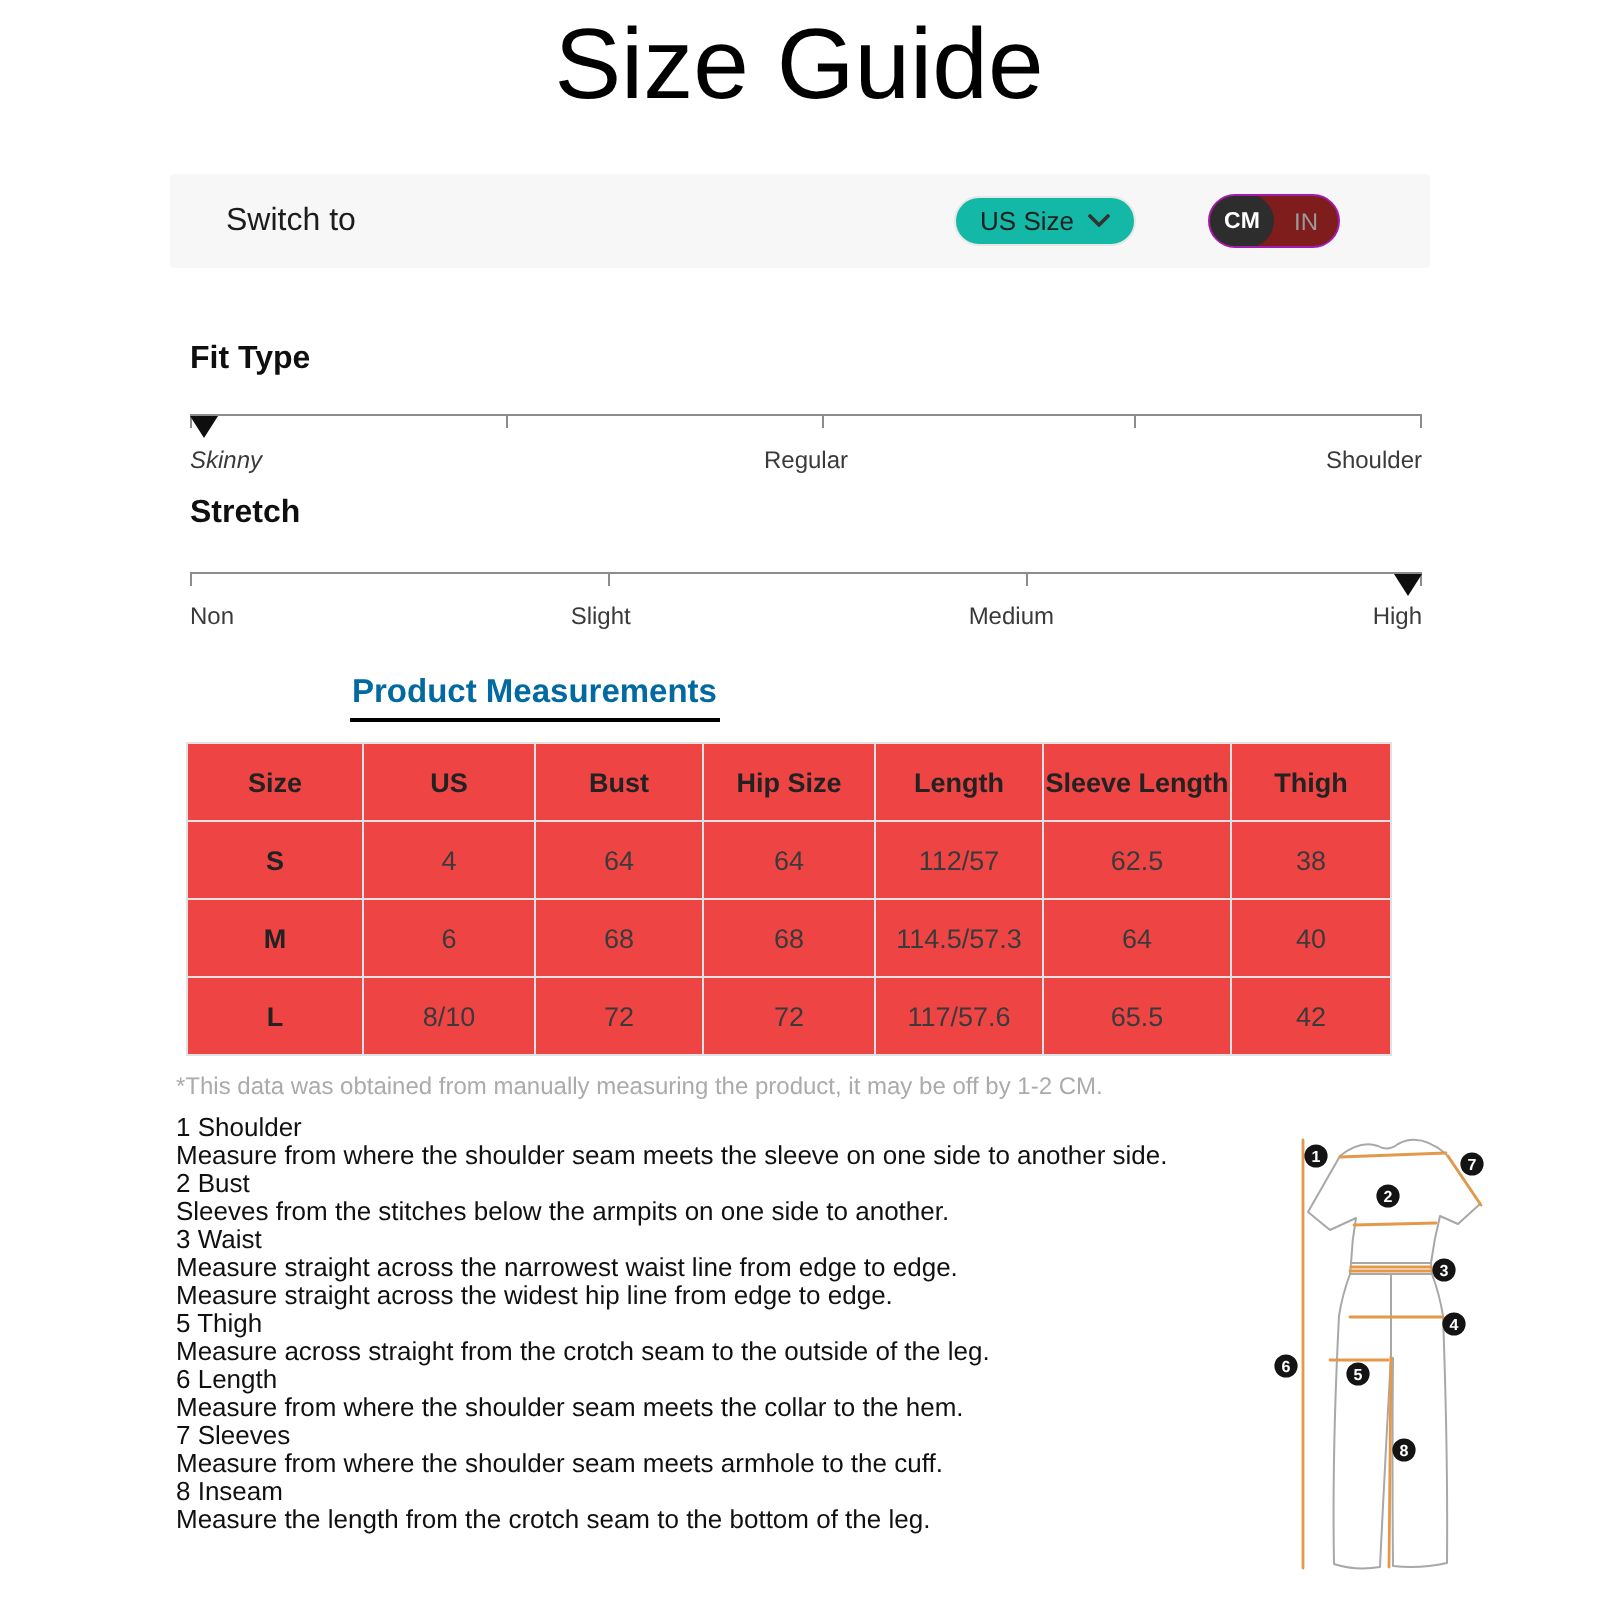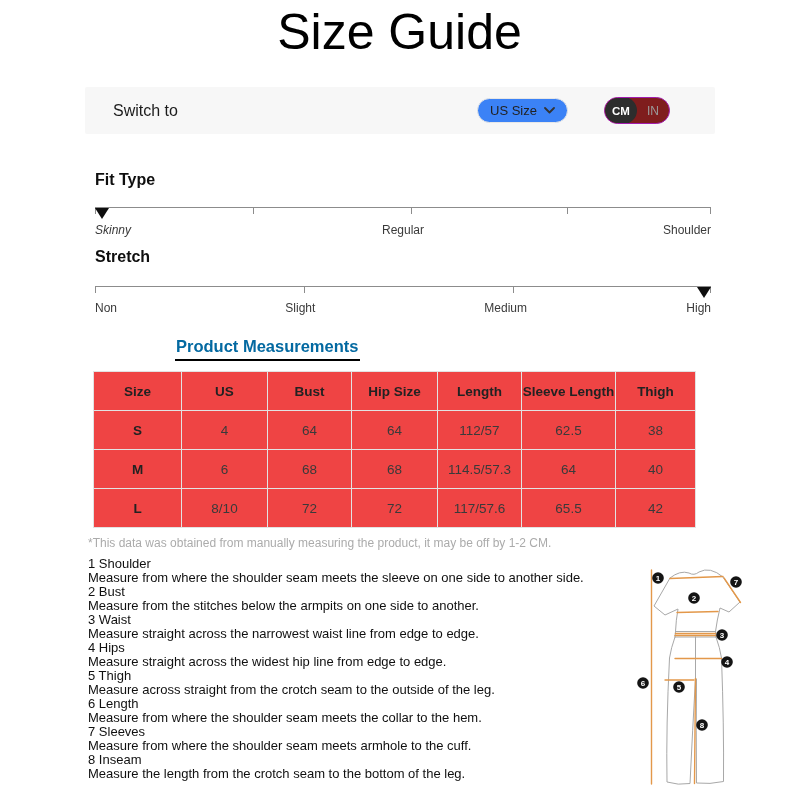--- a/index.html
+++ b/index.html
@@ -14,21 +14,21 @@
   
   .switch-bar{
     position:absolute;top:87px;left:85px;width:630px;height:47px;
     background:#f7f7f7;border-radius:2px;box-sizing:border-box;
     display:flex;align-items:center;justify-content:space-between;
     padding:0 45px 0 28px;
   }
   .switch-label{font-size:16px;color:#1c1c1c;}
   .bar-controls{display:flex;align-items:center;gap:21px;}
   .size-dropdown{
-    display:flex;align-items:center;gap:7px;background:#3b82f6;
+    display:flex;align-items:center;gap:7px;background:#14b8a6;
     border:1px solid #e7e7e7;border-radius:14px;padding:4px 12px;
     font-size:13px;color:#222;cursor:pointer;font-family:inherit;height:25px;box-sizing:border-box;
   }
   .unit-toggle{
     display:flex;align-items:center;background:#7f1d1d;border:1px solid #a21caf;
     border-radius:14px;height:27px;box-sizing:border-box;overflow:hidden;margin-left:15px;
   }
   .unit-cm{
     background:#2d2d2d;color:#fff;font-weight:bold;font-size:11.5px;
     height:27px;min-width:32px;border-radius:14px;display:flex;
@@ -184,24 +184,23 @@
       </tr>
     </tbody>
   </table>
 
 <p class="footnote">*This data was obtained from manually measuring the product, it may be off by 1-2 CM.</p>
 
 <div class="guide-list" id="guide-list">
     <div class="g-line">1 Shoulder</div>
     <div class="g-line">Measure from where the shoulder seam meets the sleeve on one side to another side.</div>
     <div class="g-line">2 Bust</div>
-    <div class="g-line">Measure from the stitches below the armpits on one side to another.</div>
+    <div class="g-line">Sleeves from the stitches below the armpits on one side to another.</div>
     <div class="g-line">3 Waist</div>
     <div class="g-line">Measure straight across the narrowest waist line from edge to edge.</div>
-    <div class="g-line">4 Hips</div>
     <div class="g-line">Measure straight across the widest hip line from edge to edge.</div>
     <div class="g-line">5 Thigh</div>
     <div class="g-line">Measure across straight from the crotch seam to the outside of the leg.</div>
     <div class="g-line">6 Length</div>
     <div class="g-line">Measure from where the shoulder seam meets the collar to the hem.</div>
     <div class="g-line">7 Sleeves</div>
     <div class="g-line">Measure from where the shoulder seam meets armhole to the cuff.</div>
     <div class="g-line">8 Inseam</div>
     <div class="g-line">Measure the length from the crotch seam to the bottom of the leg.</div>
   </div>

